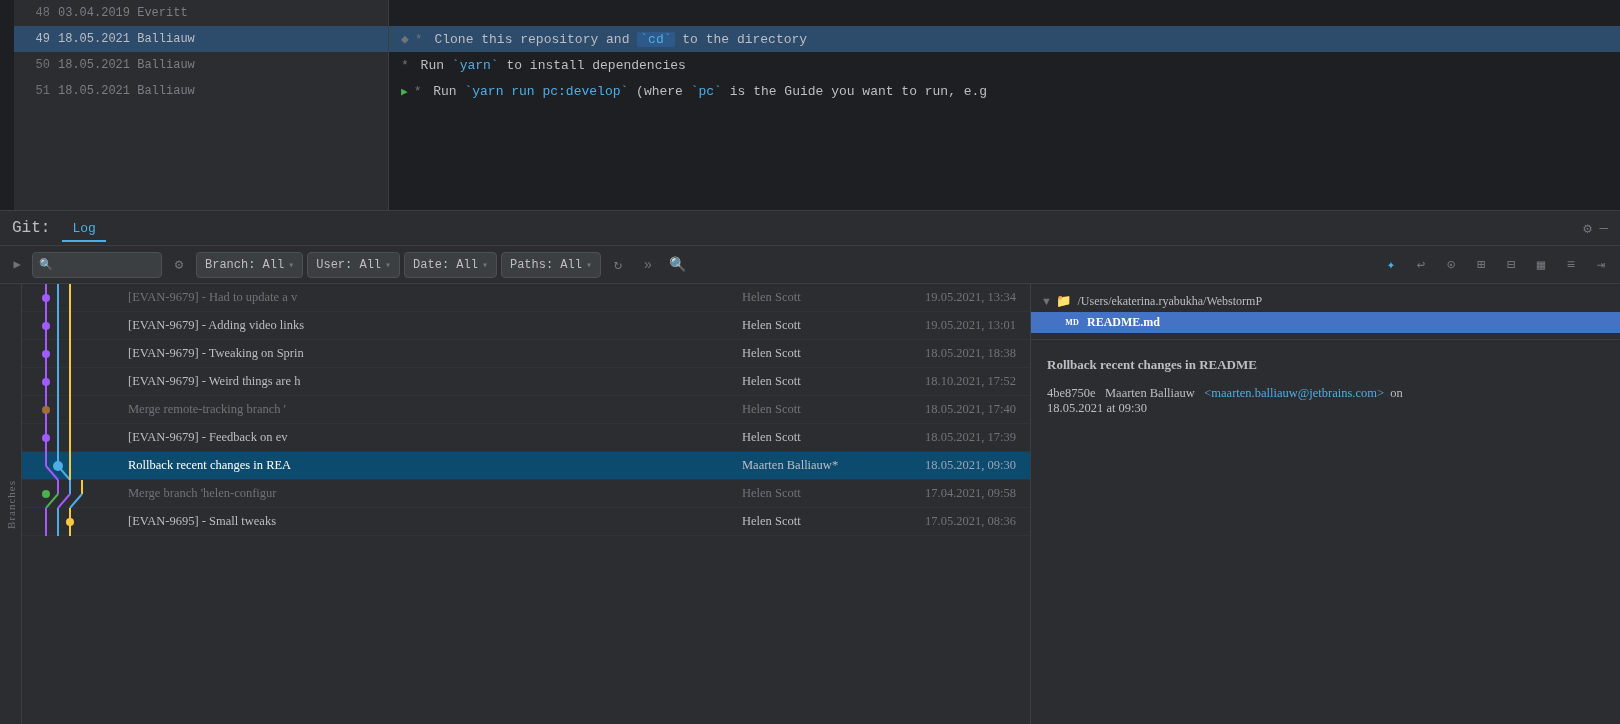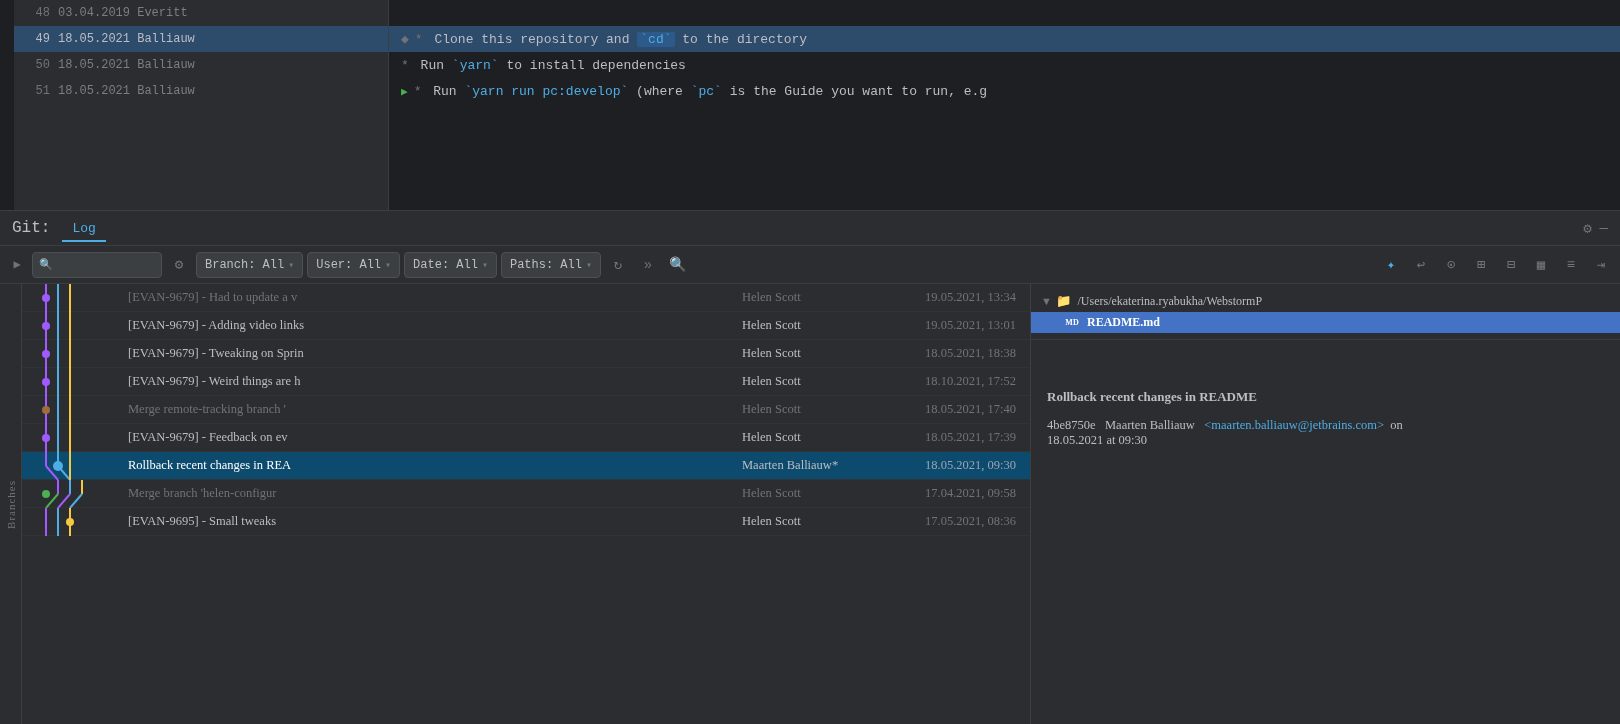--- a/index.html
+++ b/index.html
@@ -401,21 +401,20 @@
       padding: 16px;
       flex: 1;
     }
 
     .commit-details-title {
       font-size: 13px;
       font-weight: bold;
       color: #bcbec4;
       margin-bottom: 12px;
       line-height: 1.4;
-      margin-top: 32px;
     }
 
     .commit-details-hash {
       font-size: 12.5px;
       color: #bcbec4;
       margin-bottom: 4px;
     }
 
     .commit-details-email {
       color: #4eade5;

